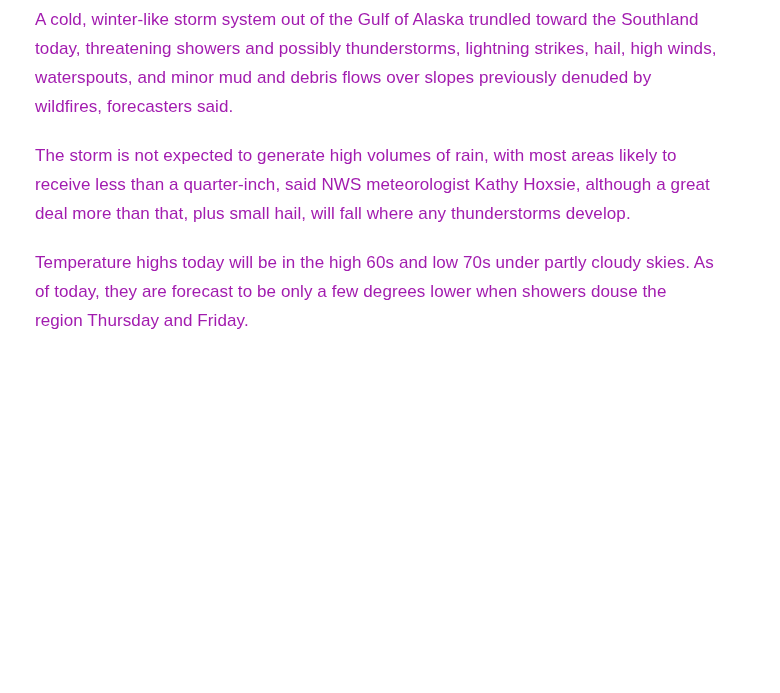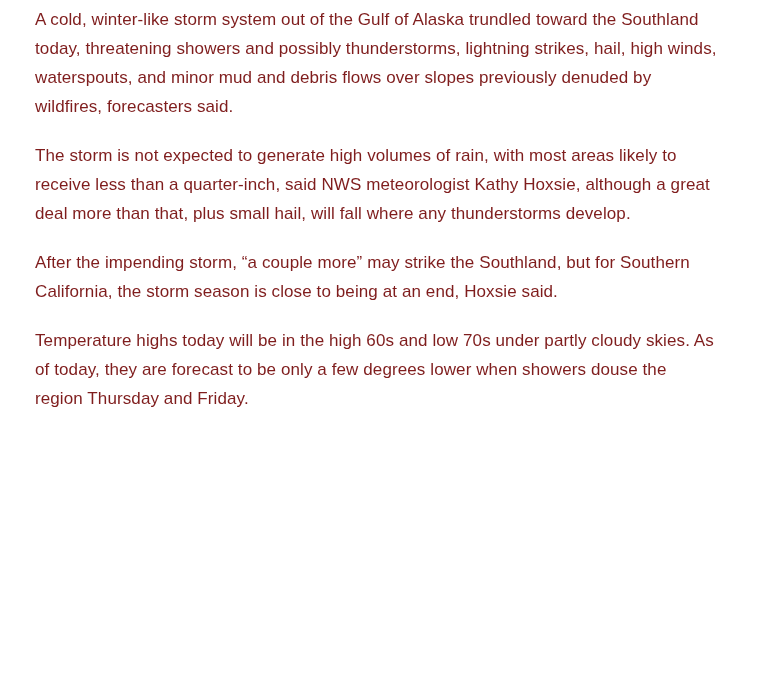--- a/index.html
+++ b/index.html
@@ -12,29 +12,28 @@
     height: 693px;
     overflow: hidden;
   }
   .article {
     box-sizing: border-box;
     width: 780px;
     padding: 5px 61px 0 35px; 
     font-family: "Liberation Sans", "DejaVu Sans", sans-serif;
     font-size: 17px;
     line-height: 29px;
-    color: #7f1d1d;
+    color: #a21caf;
     letter-spacing: 0.1px;
   }
   .article p {
     margin: 0 0 20px 0;
     text-align: left;
   }
 </style>
 </head>
 <body>
 
 <main class="article">
   <p>A cold, winter-like storm system out of the Gulf of Alaska trundled toward the Southland today, threatening showers and possibly thunderstorms, lightning strikes, hail, high winds, waterspouts, and minor mud and debris flows over slopes previously denuded by wildfires, forecasters said.</p>
   <p>The storm is not expected to generate high volumes of rain, with most areas likely to receive less than a quarter-inch, said NWS meteorologist Kathy Hoxsie, although a great deal more than that, plus small hail, will fall where any thunderstorms develop.</p>
-  <p>After the impending storm, “a couple more” may strike the Southland, but for Southern California, the storm season is close to being at an end, Hoxsie said.</p>
   <p>Temperature highs today will be in the high 60s and low 70s under partly cloudy skies. As of today, they are forecast to be only a few degrees lower when showers douse the region Thursday and Friday.</p>
 </main>
 
 </body></html>

